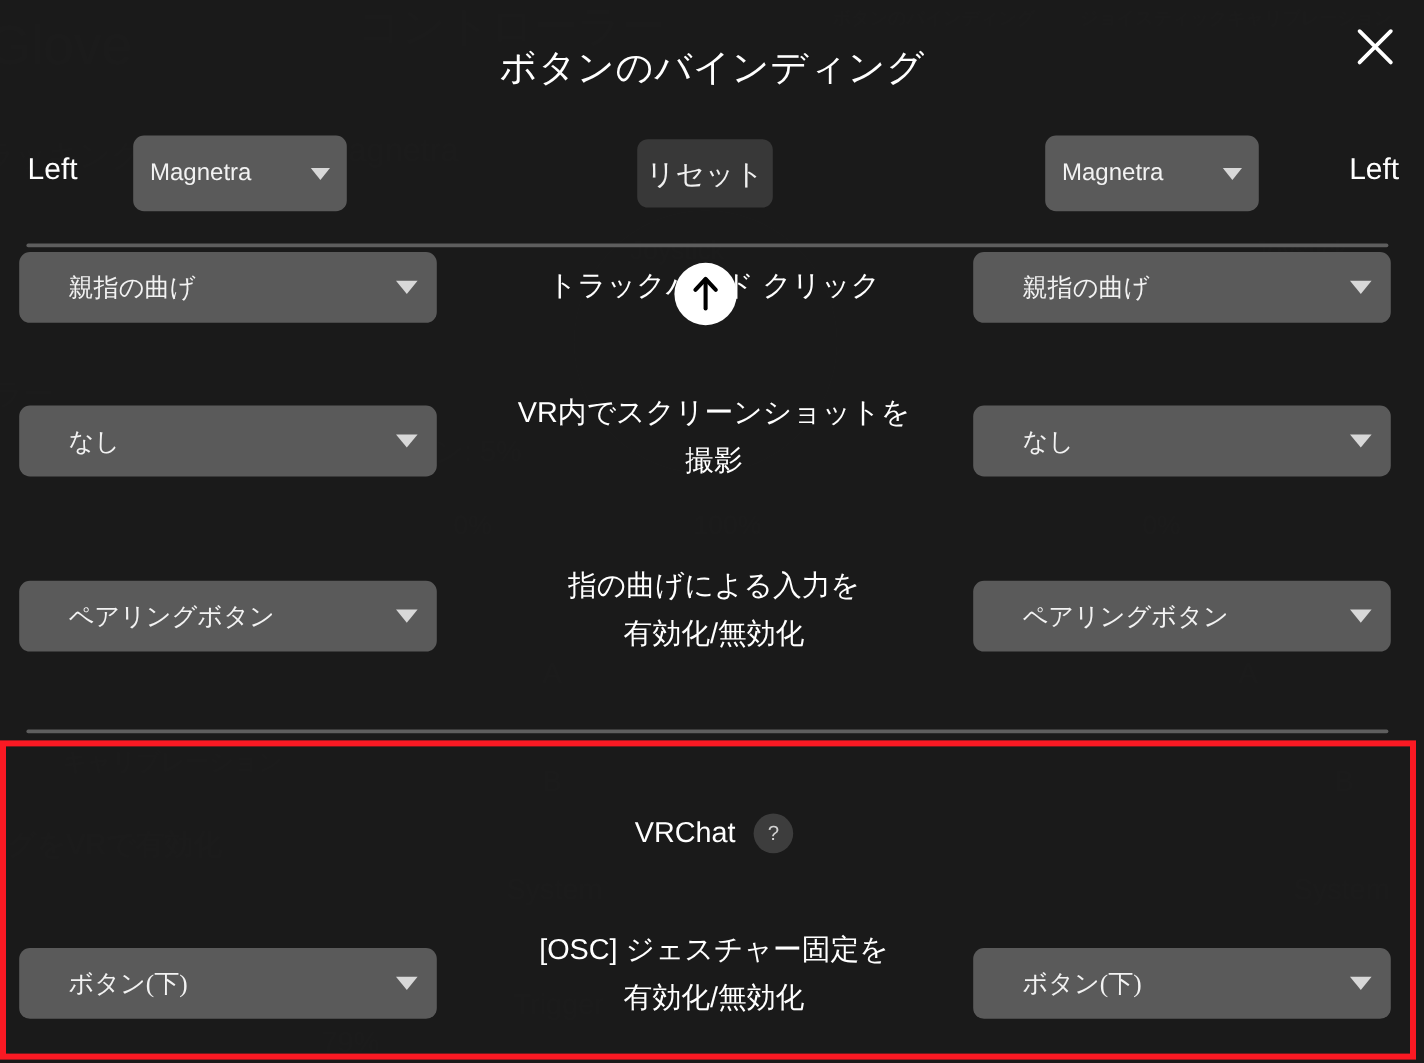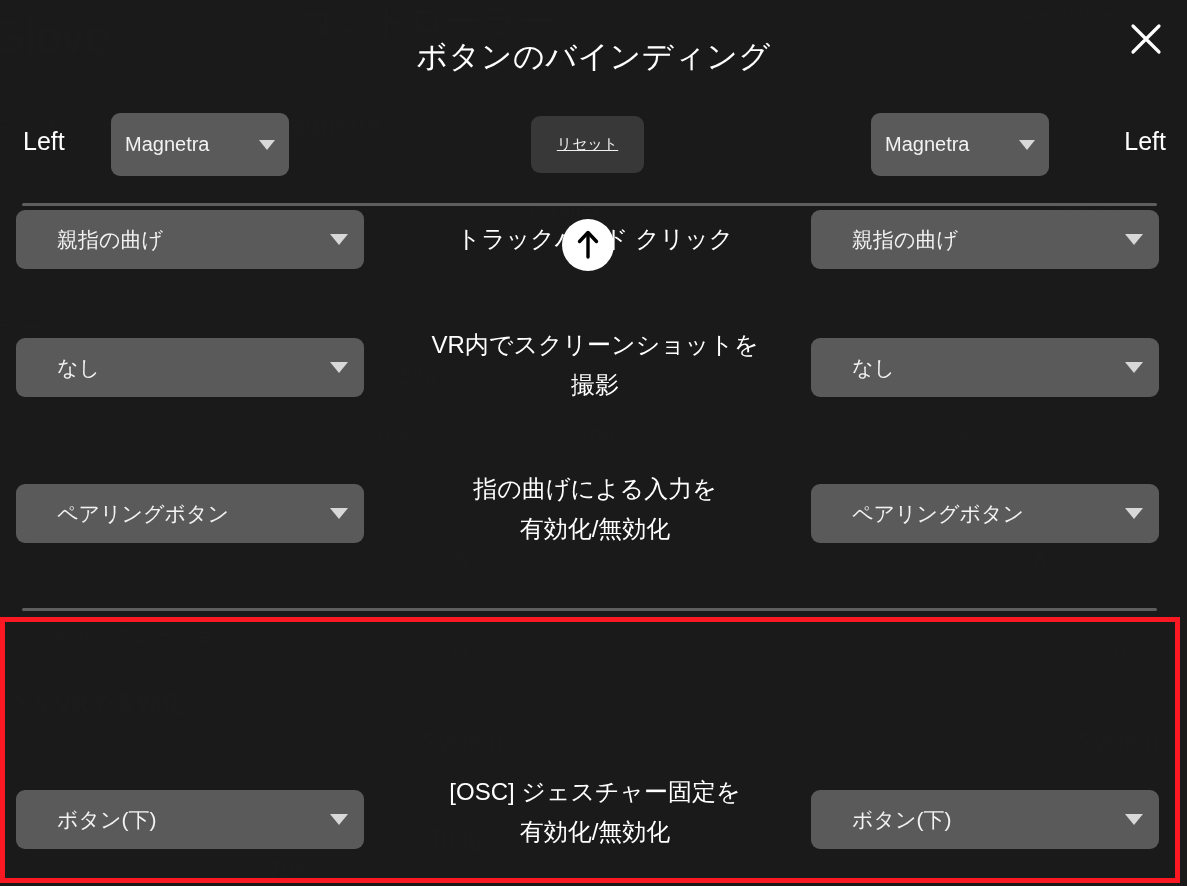--- a/index.html
+++ b/index.html
@@ -113,24 +113,23 @@
   .reset-btn {
     position: absolute;
     left: 531px;
     top: 116px;
     width: 113px;
     height: 57px;
     background: #383838;
     border: none;
     border-radius: 9px;
     color: #f0f0f0;
-    font-size: 15px;
+    font-size: 24px;
     font-family: "Liberation Sans", "DejaVu Sans", sans-serif;
     cursor: pointer;
-    text-decoration: underline;
   }
 
   
   .divider {
     position: absolute;
     left: 22px;
     width: 1135px;
     height: 3px;
     background: #5e5e5e;
     border-radius: 2px;
@@ -196,21 +195,21 @@
 
   .row2 { top: 338px; }
   .row2 .bind-select { top: 0; }
   .row2 .bind-label  { top: -13px; }
 
   .row3 { top: 484px; }
   .row3 .bind-select { top: 0; }
   .row3 .bind-label  { top: -15px; }
 
   .row4 { top: 790px; }
-  .row4 .bind-select { top: 0; }
+  .row4 .bind-select { top: 0; font-family: Liberation Serif, serif; }
   .row4 .bind-label  { top: -18px; }
 
   
   .highlight-box {
     position: absolute;
     left: 0;
     top: 617px;
     width: 1180px;
     height: 266px;
     border: 5px solid #fa1923;
@@ -366,20 +365,24 @@
       <span class="bs-text">ペアリングボタン</span>
       <span class="caret"></span>
     </div>
     <div class="bind-label">指の曲げによる入力を<br>有効化/無効化</div>
     <div class="bind-select right">
       <span class="bs-text">ペアリングボタン</span>
       <span class="caret"></span>
     </div>
   </div>
 
+  <div class="section-head">
+    <span class="sh-title">VRChat</span>
+    <span class="help-badge">?</span>
+  </div>
 
   <div class="bind-row row4">
     <div class="bind-select left">
       <span class="bs-text">ボタン(下)</span>
       <span class="caret"></span>
     </div>
     <div class="bind-label">[OSC] ジェスチャー固定を<br>有効化/無効化</div>
     <div class="bind-select right">
       <span class="bs-text">ボタン(下)</span>
       <span class="caret"></span>

